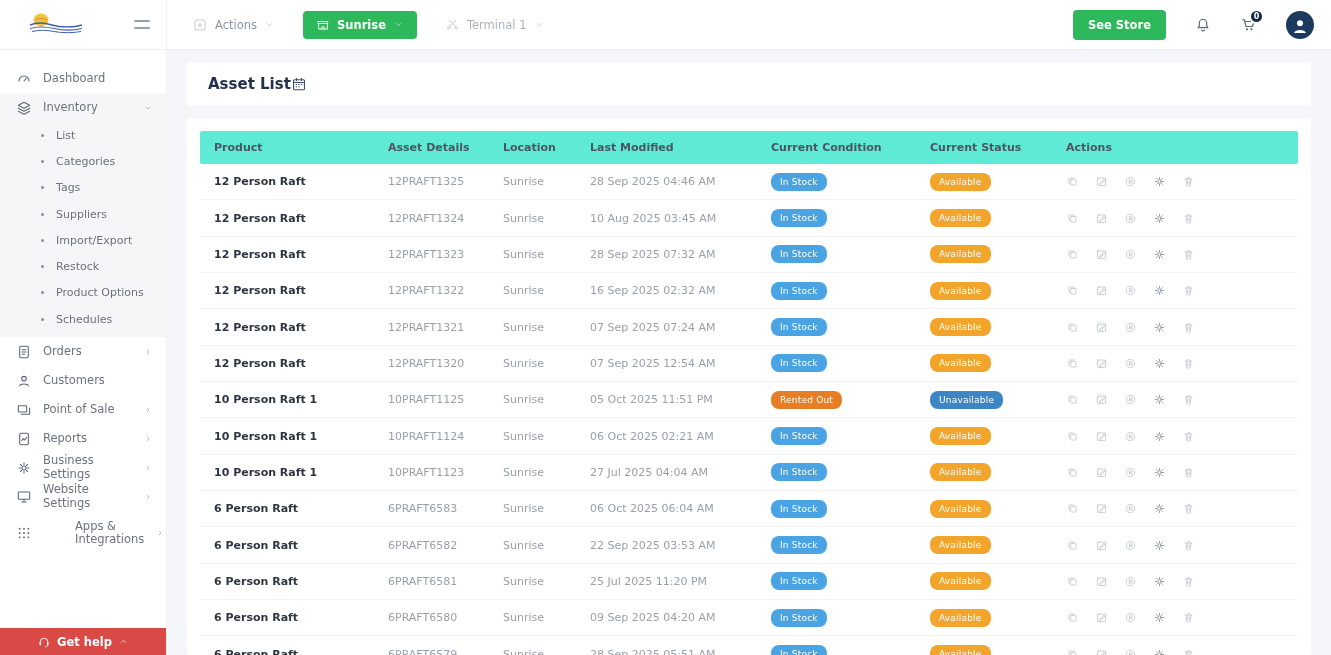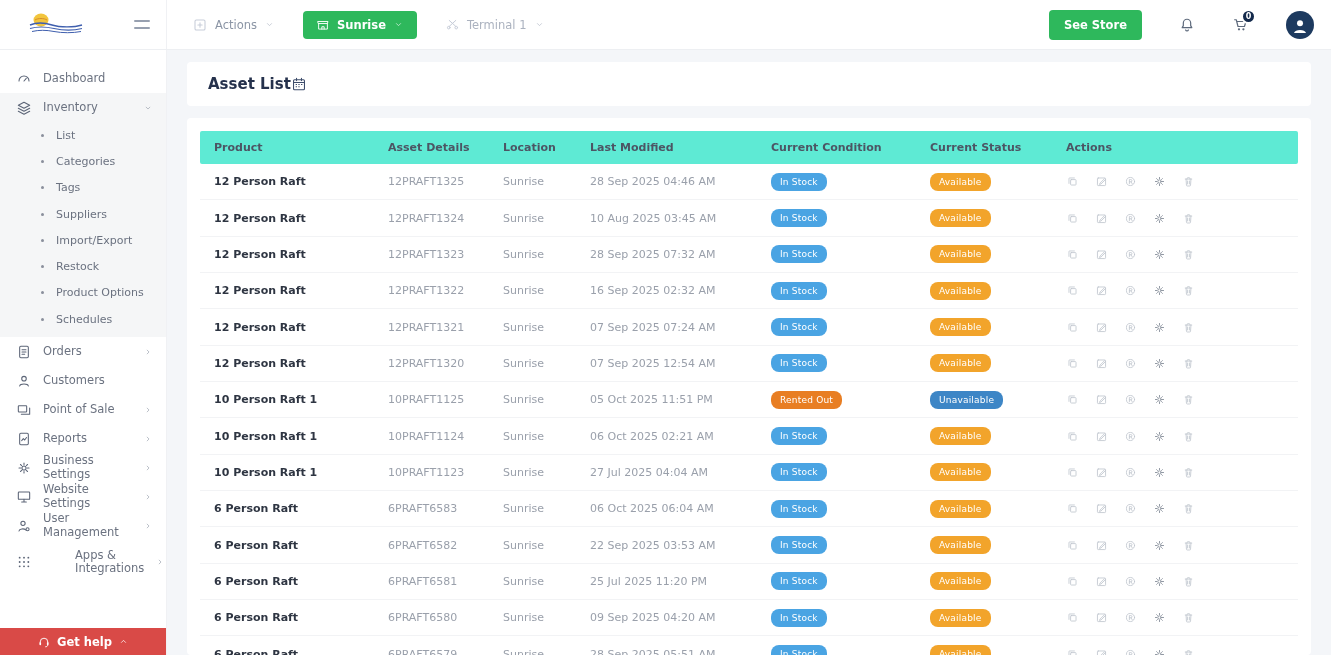--- a/index.html
+++ b/index.html
@@ -21,21 +21,21 @@
   .tb-group { display:flex; align-items:center; gap:7px; font-size:11.5px; color:#8b95a5; cursor:pointer; }
   .tb-group .g-ic { width:16px; height:16px; color:#c7cdd9; }
   .chev { width:11px; height:11px; color:#b6bdc9; }
   .btn-green { display:flex; align-items:center; gap:7px; background:#2eb85c; color:#fff;
                border:none; border-radius:4px; padding:7px 13px; font-size:11.5px; font-weight:bold;
                font-family:inherit; cursor:pointer; }
   .btn-green .g-ic { width:14px; height:14px; color:#fff; }
   .btn-green .chev { color:#d8f3e2; }
   .tb-muted { color:#abb2bf; }
   .tb-muted .g-ic { width:15px; height:15px; color:#c7cdd9; }
-  .topbar-right { margin-left:auto; display:flex; align-items:center; gap:36px; padding-right:17px; }
+  .topbar-right { margin-left:auto; display:flex; align-items:center; gap:28px; padding-right:17px; }
   .see-store { background:#2eb85c; color:#fff; border:none; border-radius:4px; padding:8px 15px;
                font-size:11.5px; font-weight:bold; font-family:inherit; cursor:pointer; }
   .tb-icon { width:18px; height:18px; color:#5e6a7c; cursor:pointer; }
   .cart-wrap { position:relative; cursor:pointer; }
   .cart-badge { position:absolute; top:-7px; right:-6px; min-width:15px; height:15px; background:#13294b;
                 color:#fff; font-size:8px; font-weight:bold; border-radius:50%; border:2px solid #fff;
                 display:flex; align-items:center; justify-content:center; }
   .avatar { width:28px; height:28px; border-radius:50%; background:#1d3a5f; display:flex;
             align-items:center; justify-content:center; cursor:pointer; overflow:hidden; }
   .avatar svg { width:20px; height:20px; color:#fff; margin-top:3px; }
@@ -282,33 +282,20 @@
           <svg viewBox="0 0 24 24" class="ic">
             <rect class="st" x="3.5" y="4.5" width="17" height="11" rx="1"></rect>
             <path class="st" d="M12 15.5v3M8.5 19.5h7"></path>
           </svg>
         </span>
         <span class="s-label">Website Settings</span>
         <svg viewBox="0 0 24 24" class="ic s-chev">
           <path class="st" d="m10 7.5 4.5 4.5L10 16.5"></path>
         </svg>
       </div>
-      <div class="s-item">
-        <span class="s-icon">
-          <svg viewBox="0 0 24 24" class="ic">
-            <circle class="st" cx="10.5" cy="8" r="3.2"></circle>
-            <path class="st" d="M4.5 19.5c.5-3.6 7.5-4.1 10.2-1.6"></path>
-            <circle class="st" cx="17.3" cy="16.8" r="2.3"></circle>
-          </svg>
-        </span>
-        <span class="s-label">User Management</span>
-        <svg viewBox="0 0 24 24" class="ic s-chev">
-          <path class="st" d="m10 7.5 4.5 4.5L10 16.5"></path>
-        </svg>
-      </div>
       <div class="s-item tall">
         <span class="s-icon">
           <svg viewBox="0 0 24 24" class="ic">
             <circle class="fl" cx="5.5" cy="5.5" r="1.4"></circle>
             <circle class="fl" cx="12" cy="5.5" r="1.4"></circle>
             <circle class="fl" cx="18.5" cy="5.5" r="1.4"></circle>
             <circle class="fl" cx="5.5" cy="12" r="1.4"></circle>
             <circle class="fl" cx="12" cy="12" r="1.4"></circle>
             <circle class="fl" cx="18.5" cy="12" r="1.4"></circle>
             <circle class="fl" cx="5.5" cy="18.5" r="1.4"></circle>

